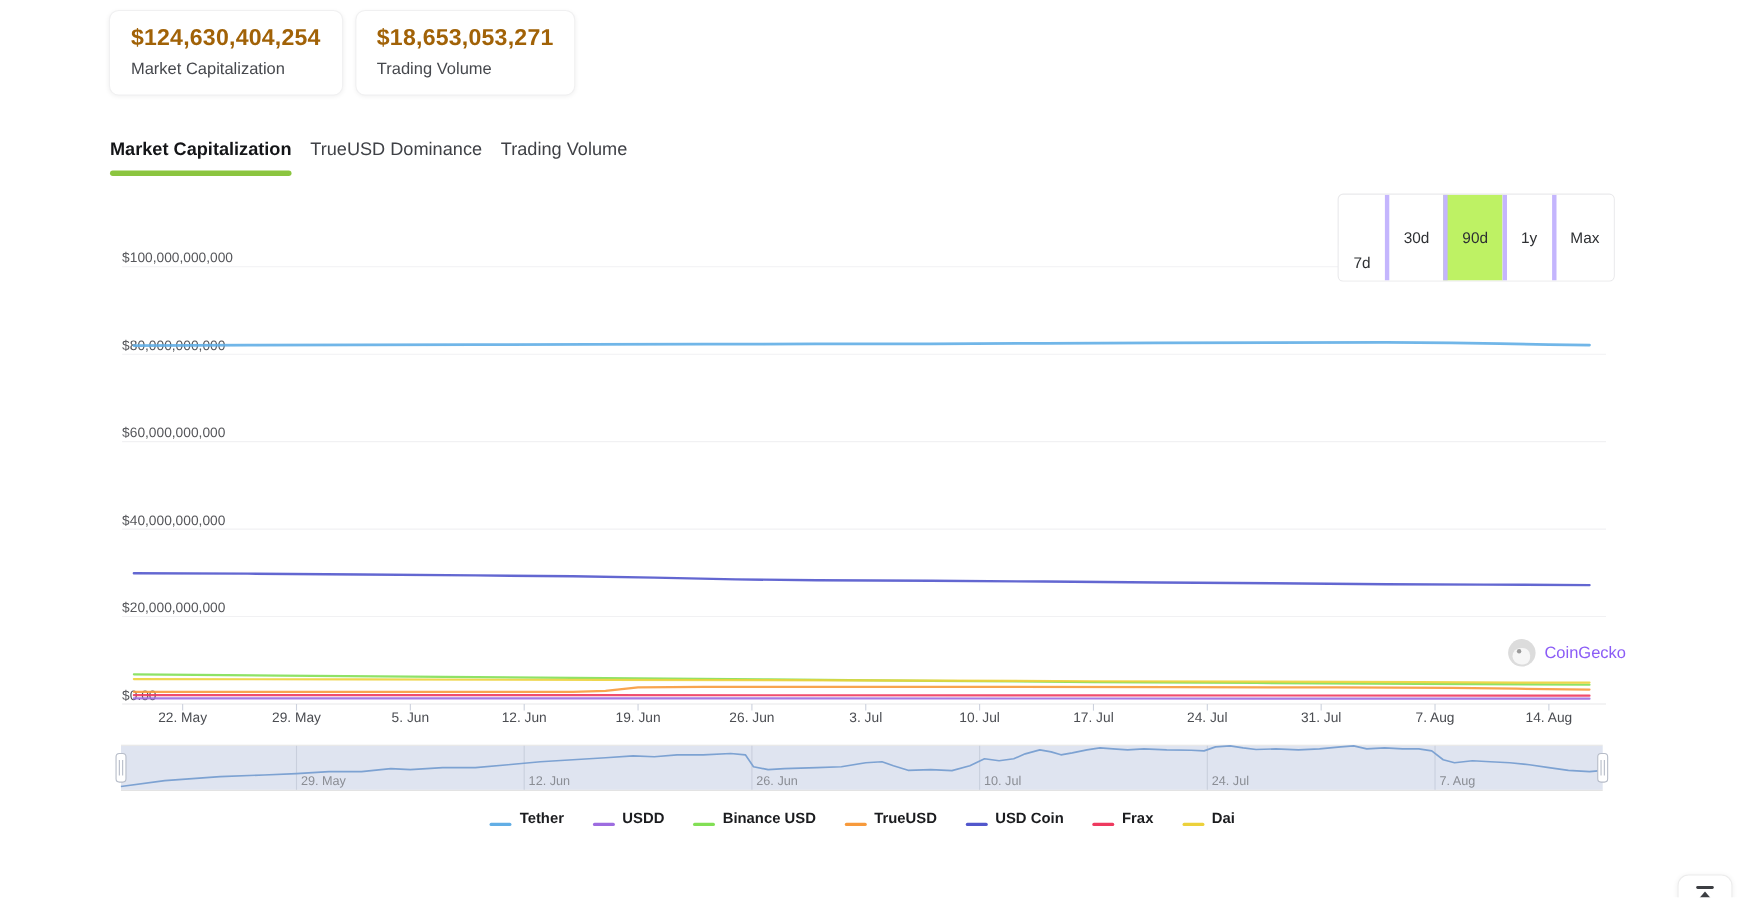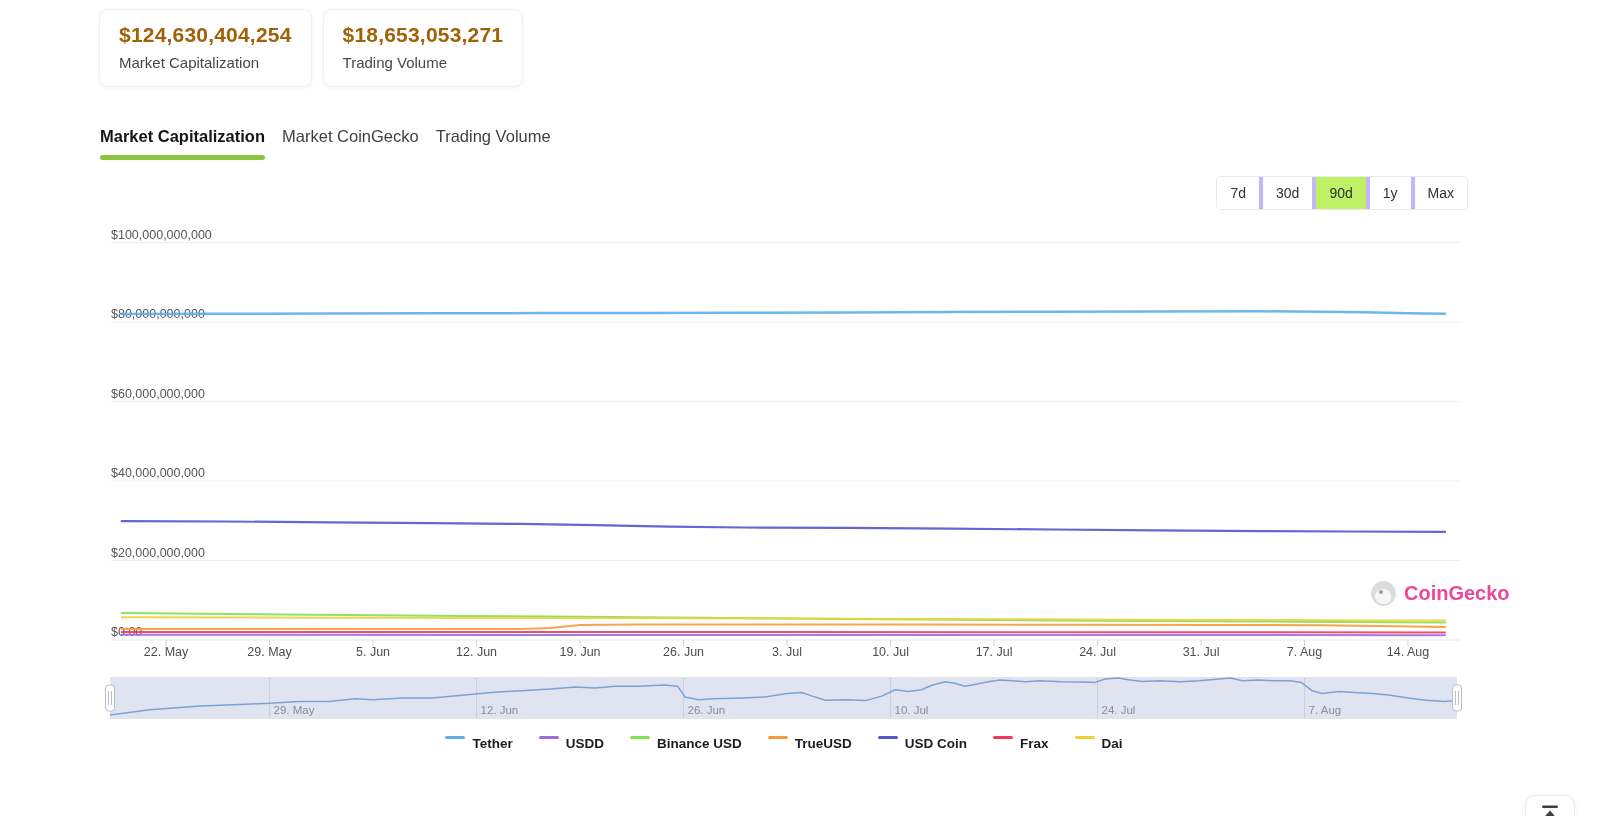--- a/index.html
+++ b/index.html
@@ -18,38 +18,38 @@
   .tab{font-size:16.5px;color:#3f4146;margin-right:17px;cursor:pointer;}
   .tab .underline{height:5px;border-radius:3px;margin-top:9px;background:transparent;}
   .tab.active .tab-label{font-weight:700;color:#141518;}
   .tab.active .underline{background:#8bc53f;}
 
   
   .range-group{position:absolute;top:176px;right:132px;display:flex;border:1px solid #e9e9eb;
                border-radius:5px;overflow:hidden;background:#fff;}
   .range-btn{font-size:14px;color:#2e3033;padding:7px 13px;border:none;background:#fff;
              border-left:4px solid #c4b5fd;font-family:inherit;cursor:pointer;line-height:18px;}
-  .range-btn:first-child{border-left:none;}
+  .range-btn:first-child{border-left:none;margin-top:46px;}
   .range-btn.active{background:#bef264;}
 
   .chart-svg{position:absolute;left:0;top:0;}
 
   
   .watermark{position:absolute;left:1371px;top:581px;display:flex;align-items:center;}
   .gecko{width:25px;height:25px;border-radius:50%;background:#dcdcdc;position:relative;overflow:hidden;}
   .gecko::after{content:"";position:absolute;left:4px;top:8px;width:16px;height:15px;
                 background:#f6f6f6;border-radius:50% 45% 40% 50%;}
   .gecko::before{content:"";position:absolute;left:8px;top:9px;width:4px;height:4px;
                  background:#9a9a9a;border-radius:50%;z-index:2;}
-  .watermark-text{margin-left:8px;font-size:20px;color:#ec4899;font-weight:700;}
+  .watermark-text{margin-left:8px;font-size:15px;color:#8b5cf6;font-weight:400;}
 
   
   .legend{position:absolute;top:736px;left:100px;width:1368px;display:flex;
           justify-content:center;align-items:center;}
-  .legend-item{display:flex;align-items:flex-start;margin:0 13px;cursor:pointer;}
+  .legend-item{display:flex;align-items:flex-end;margin:0 13px;cursor:pointer;}
   .legend-dash{width:20px;height:3px;border-radius:2px;margin-right:7px;}
   .legend-label{font-size:13.5px;font-weight:700;color:#1b1c1f;}
 
   
   .scroll-top{position:absolute;left:1525px;top:795px;width:50px;height:50px;
               border:1px solid #ececec;border-radius:10px;background:#fff;cursor:pointer;
               box-shadow:0 1px 5px rgba(0,0,0,.06);display:flex;justify-content:center;padding-top:9px;box-sizing:border-box;}
 </style>
 </head>
 <body>
@@ -141,21 +141,21 @@
       <div class="stat-label">Trading Volume</div>
     </div>
   </div>
 
   <div class="tabs">
     <div class="tab active">
       <div class="tab-label">Market Capitalization</div>
       <div class="underline"></div>
     </div>
     <div class="tab">
-      <div class="tab-label">Market CoinGecko</div>
+      <div class="tab-label">TrueUSD Dominance</div>
       <div class="underline"></div>
     </div>
     <div class="tab">
       <div class="tab-label">Trading Volume</div>
       <div class="underline"></div>
     </div>
   </div>
 
   <div class="range-group" id="range-group">
       <button class="range-btn">7d</button>

